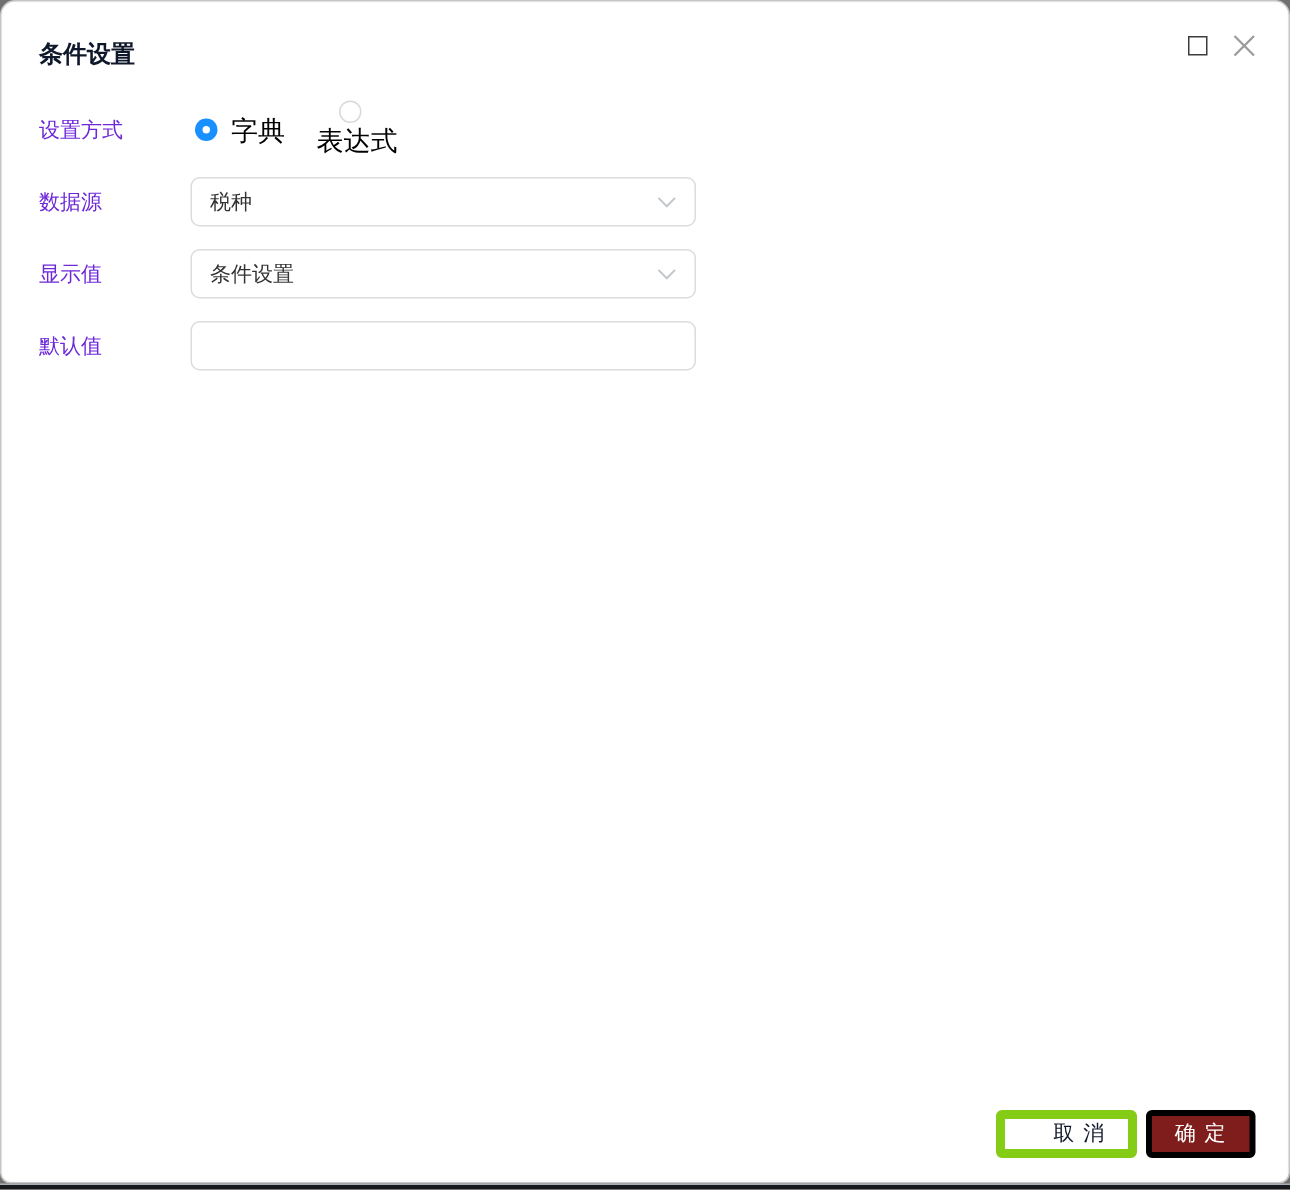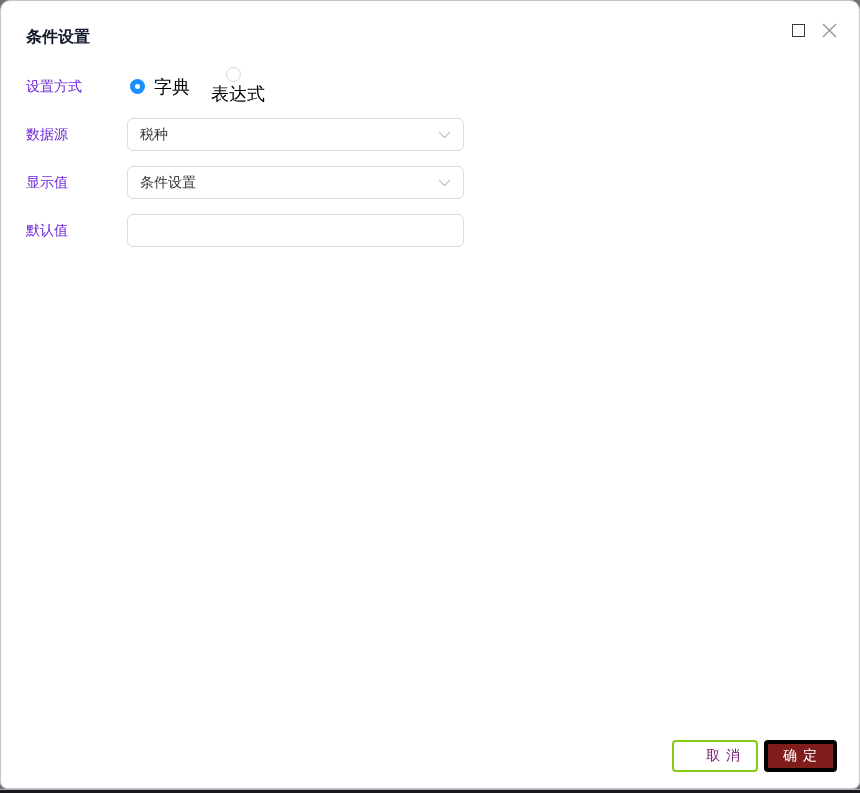--- a/index.html
+++ b/index.html
@@ -126,22 +126,22 @@
     height: 32px;
     border-radius: 4px;
     font-size: 14px;
     padding: 0 15px;
     cursor: pointer;
     font-family: "Liberation Sans", "DejaVu Sans", sans-serif;
     letter-spacing: 1px;
   }
   .btn-cancel {
     background: #ffffff;
-    border: 2px solid #84cc16;
-    color: #701a75;
+    border: 6px solid #84cc16;
+    color: #0f172a;
     padding-left: 32px;
   }
   .btn-confirm {
     background: #7f1d1d;
     border: 4px solid #000000;
     color: #ffffff;
   }
 
   
   .bottom-edge {

